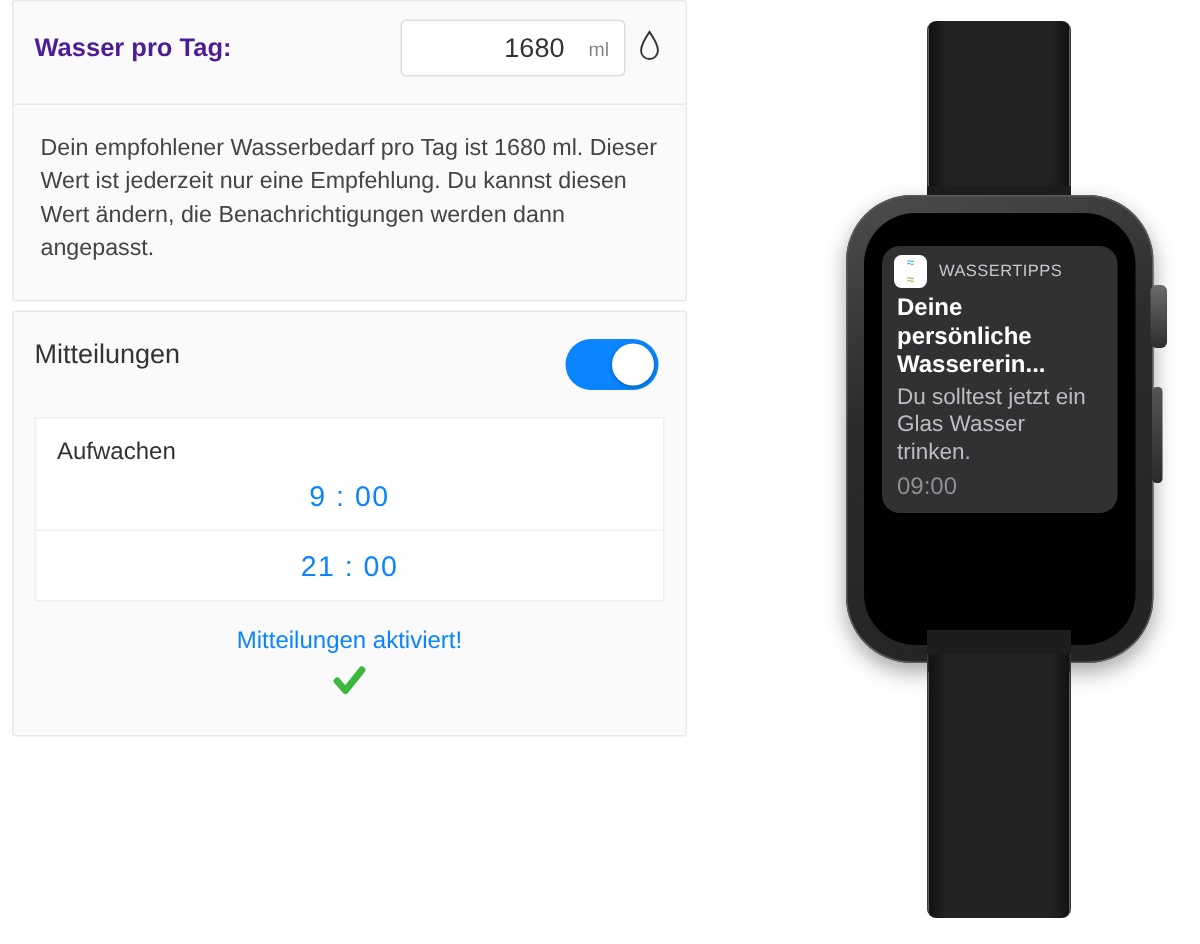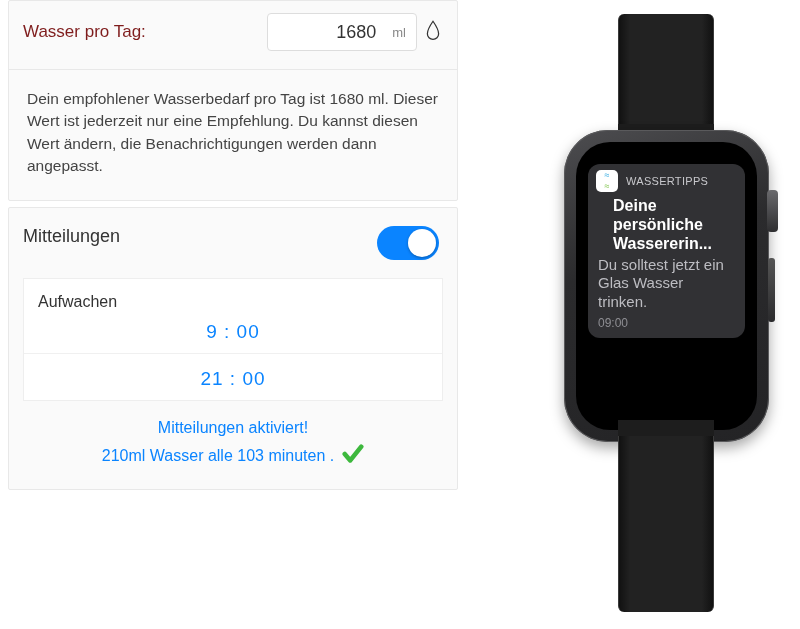--- a/index.html
+++ b/index.html
@@ -32,22 +32,22 @@
     
     .water-row {
       display: flex;
       align-items: center;
       justify-content: space-between;
       padding: 12px 16px 18px 14px;
       border-bottom: 1px solid #e8e8e8;
     }
     .water-label {
       font-size: 17px;
-      font-weight: 400;
-      color: #7f1d1d;
+      font-weight: 700;
+      color: #4c1d95;
     }
     .water-input-wrap {
       display: flex;
       align-items: center;
       gap: 8px;
     }
     .water-input {
       background: #fff;
       border: 1px solid #ddd;
       border-radius: 4px;
@@ -253,30 +253,29 @@
       color: #c8c8cc;
       text-transform: uppercase;
       letter-spacing: .3px;
     }
     .notif-body { padding: 0 10px 8px; }
     .notif-title-text {
       font-size: 16px;
       font-weight: 700;
       color: #fff;
       line-height:1.2;
-      margin-left:15px;
     }
     .notif-msg {
       font-size: 15px;
       color: #bdbdc2;
       line-height:1.25;
       margin-top:2px;
     }
     .notif-time {
-      font-size: 12px;
+      font-size: 16px;
       color: #8e8e93;
       margin-top:4px;
     }
   </style>
 </head>
 <body>
 
 <div class="panel">
 
   <div class="card">
@@ -311,21 +310,20 @@
         <div class="time-value">9 : 00</div>
       </div>
       <div class="time-row">
         <div class="time-value">21 : 00</div>
       </div>
     </div>
 
     <div class="status">
       <div class="status-activated">Mitteilungen aktiviert!</div>
       <div class="status-detail-row">
-        <span class="status-detail">210ml Wasser alle 103 minuten .</span>
         <span class="check-icon">
           <svg width="22" height="22" viewBox="0 0 24 24">
             <path d="M3 12 L9 19 L21 4" fill="none" stroke="currentColor" stroke-width="5" stroke-linecap="round" stroke-linejoin="round"></path>
           </svg>
         </span>
       </div>
     </div>
   </div>
 </div>
 

